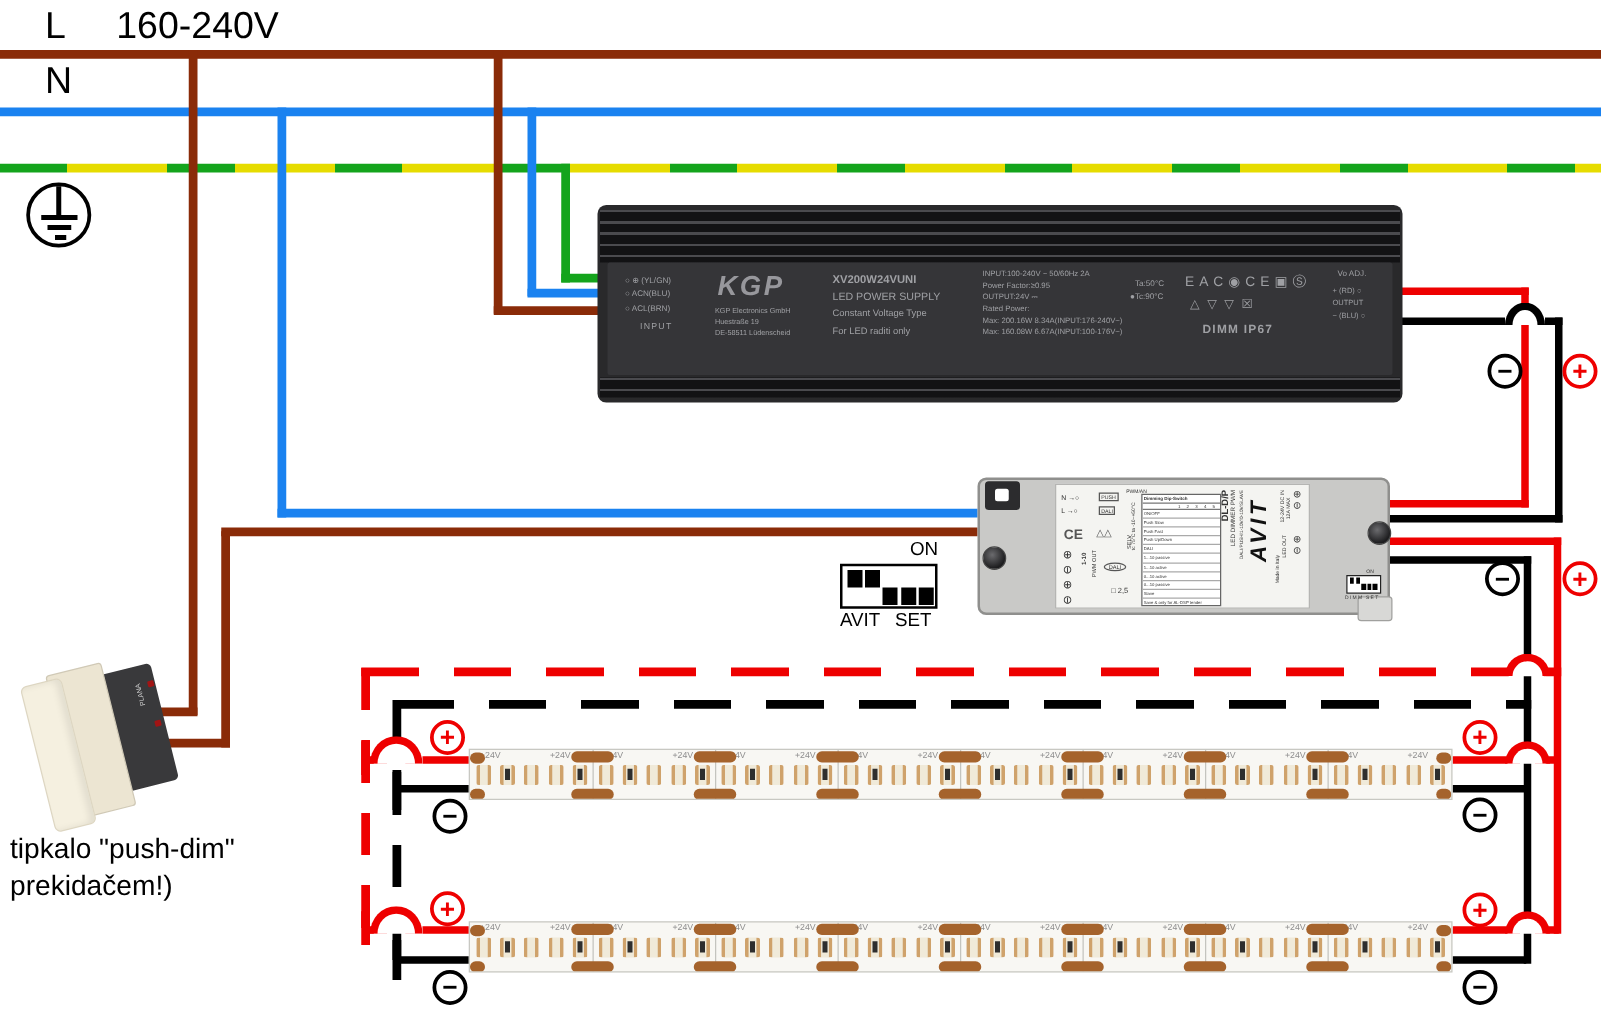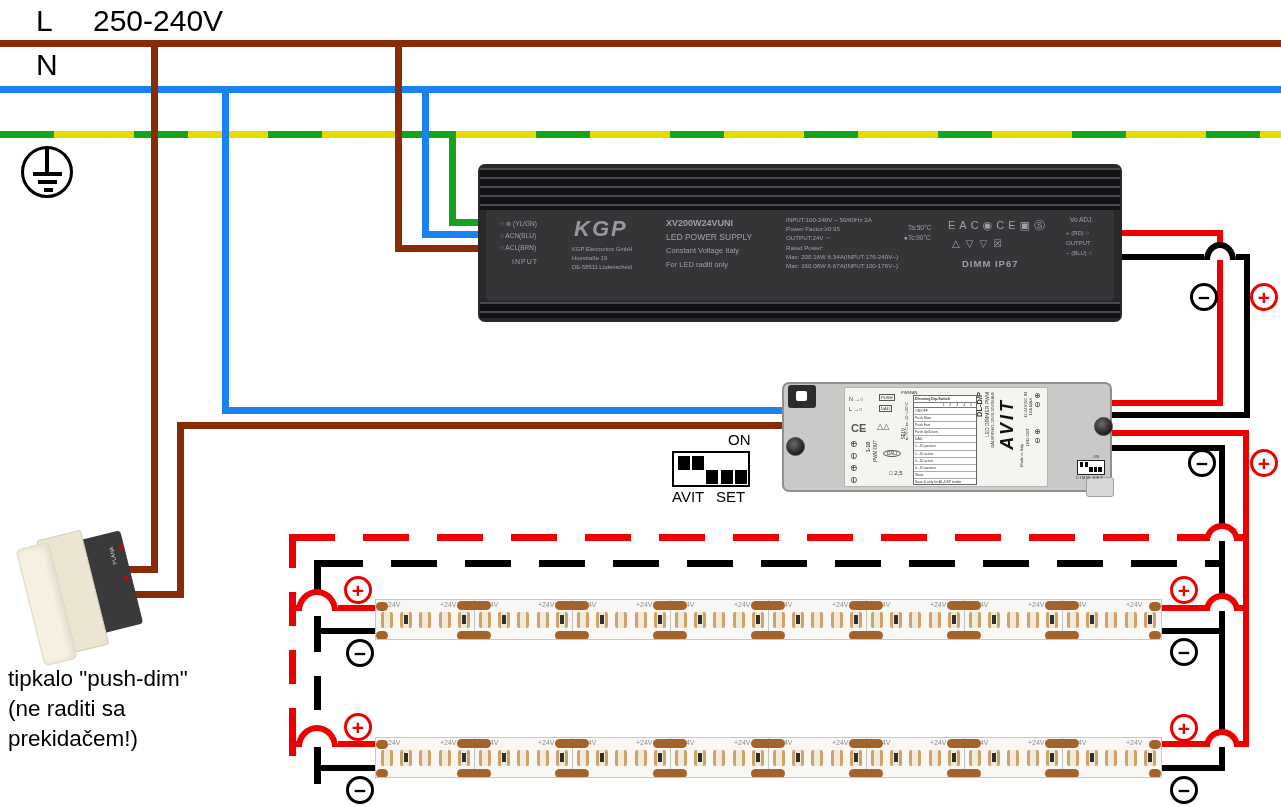--- a/index.html
+++ b/index.html
@@ -72,21 +72,21 @@
   .sw-dot{position:absolute;width:5px;height:5px;background:#a11414;border-radius:1px;}
   
   .note{position:absolute;color:#000;}
 </style>
 </head>
 <body>
 
 <div id="diagram">
 
   <div class="mains" style="left:36px;top:4px;">L</div>
-  <div class="mains" style="left:93px;top:4px;">250-240V</div>
+  <div class="mains" style="left:93px;top:4px;">160-240V</div>
   <div class="mains" style="left:36px;top:48px;">N</div>
 
   <div class="wire brown" style="left:0;top:40px;width:1281px;height:7px;"></div>
   <div class="wire blue" style="left:0;top:86px;width:1281px;height:7px;"></div>
   <div class="wire pe" style="left:0;top:131px;width:1281px;height:7px;"></div>
 
   <div class="earth-c"></div>
   <div class="ebar" style="left:45px;top:149px;width:4px;height:24px;"></div>
   <div class="ebar" style="left:33px;top:172px;width:29px;height:4px;"></div>
   <div class="ebar" style="left:38px;top:180px;width:19px;height:4px;"></div>
@@ -161,21 +161,21 @@
       <div class="t" style="left:14px;top:10px;font-size:6.5px;">○ ⊕ (YL/GN)</div>
       <div class="t" style="left:14px;top:22px;font-size:6.5px;">○ ACN(BLU)</div>
       <div class="t" style="left:14px;top:34px;font-size:6.5px;">○ ACL(BRN)</div>
       <div class="t" style="left:26px;top:48px;font-size:7px;letter-spacing:1px;">INPUT</div>
       <div class="t kgp-logo" style="left:88px;top:6px;">KGP</div>
       <div class="t" style="left:86px;top:36px;font-size:5.8px;">KGP Electronics GmbH</div>
       <div class="t" style="left:86px;top:45px;font-size:5.8px;">Huestraße 19</div>
       <div class="t" style="left:86px;top:54px;font-size:5.8px;">DE-58511 Lüdenscheid</div>
       <div class="t" style="left:180px;top:8px;font-size:9px;font-weight:700;">XV200W24VUNI</div>
       <div class="t" style="left:180px;top:22px;font-size:8.5px;">LED POWER SUPPLY</div>
-      <div class="t" style="left:180px;top:36px;font-size:7.5px;">Constant Voltage Italy</div>
+      <div class="t" style="left:180px;top:36px;font-size:7.5px;">Constant Voltage Type</div>
       <div class="t" style="left:180px;top:50px;font-size:7.5px;">For LED raditi only</div>
       <div class="t" style="left:300px;top:6px;font-size:6.2px;">INPUT:100-240V ~ 50/60Hz 2A</div>
       <div class="t" style="left:300px;top:15px;font-size:6.2px;">Power Factor:≥0.95</div>
       <div class="t" style="left:300px;top:24px;font-size:6.2px;">OUTPUT:24V ⎓</div>
       <div class="t" style="left:300px;top:34px;font-size:6.2px;">Rated Power:</div>
       <div class="t" style="left:300px;top:43px;font-size:6.2px;">Max: 200.16W   8.34A(INPUT:176-240V~)</div>
       <div class="t" style="left:300px;top:52px;font-size:6.2px;">Max: 160.08W   6.67A(INPUT:100-176V~)</div>
       <div class="t" style="left:422px;top:14px;font-size:6.5px;">Ta:50°C</div>
       <div class="t" style="left:418px;top:24px;font-size:6.5px;">●Tc:90°C</div>
       <div class="t" style="left:462px;top:8px;font-size:11px;letter-spacing:4px;"><span>EAC</span><span>◉</span><span>CE</span><span>▣</span><span>Ⓢ</span></div>
@@ -442,21 +442,20 @@
       <div class="vtext" style="position:absolute;left:36px;top:14px;font-size:5.5px;color:#cfcfcf;">PLANA</div>
       <div class="sw-dot" style="left:46px;top:14px;"></div>
       <div class="sw-dot" style="left:44px;top:46px;"></div>
     </div>
     <div class="sw-frame"></div>
     <div class="sw-rocker"></div>
   </div>
 
   <div class="note" style="left:8px;top:664px;font-size:22.5px;line-height:30px;">
     <div>tipkalo "push-dim"</div>
-    <div>(ne raditi sa</div>
     <div>prekidačem!)</div>
   </div>
 
   <div class="sym minus" style="left:1190px;top:283px;">−</div>
   <div class="sym plus" style="left:1250px;top:283px;">+</div>
   <div class="sym minus" style="left:1188px;top:449px;">−</div>
   <div class="sym plus" style="left:1250px;top:449px;">+</div>
   <div class="sym plus" style="left:344px;top:576px;">+</div>
   <div class="sym minus" style="left:346px;top:639px;">−</div>
   <div class="sym plus" style="left:1170px;top:576px;">+</div>

